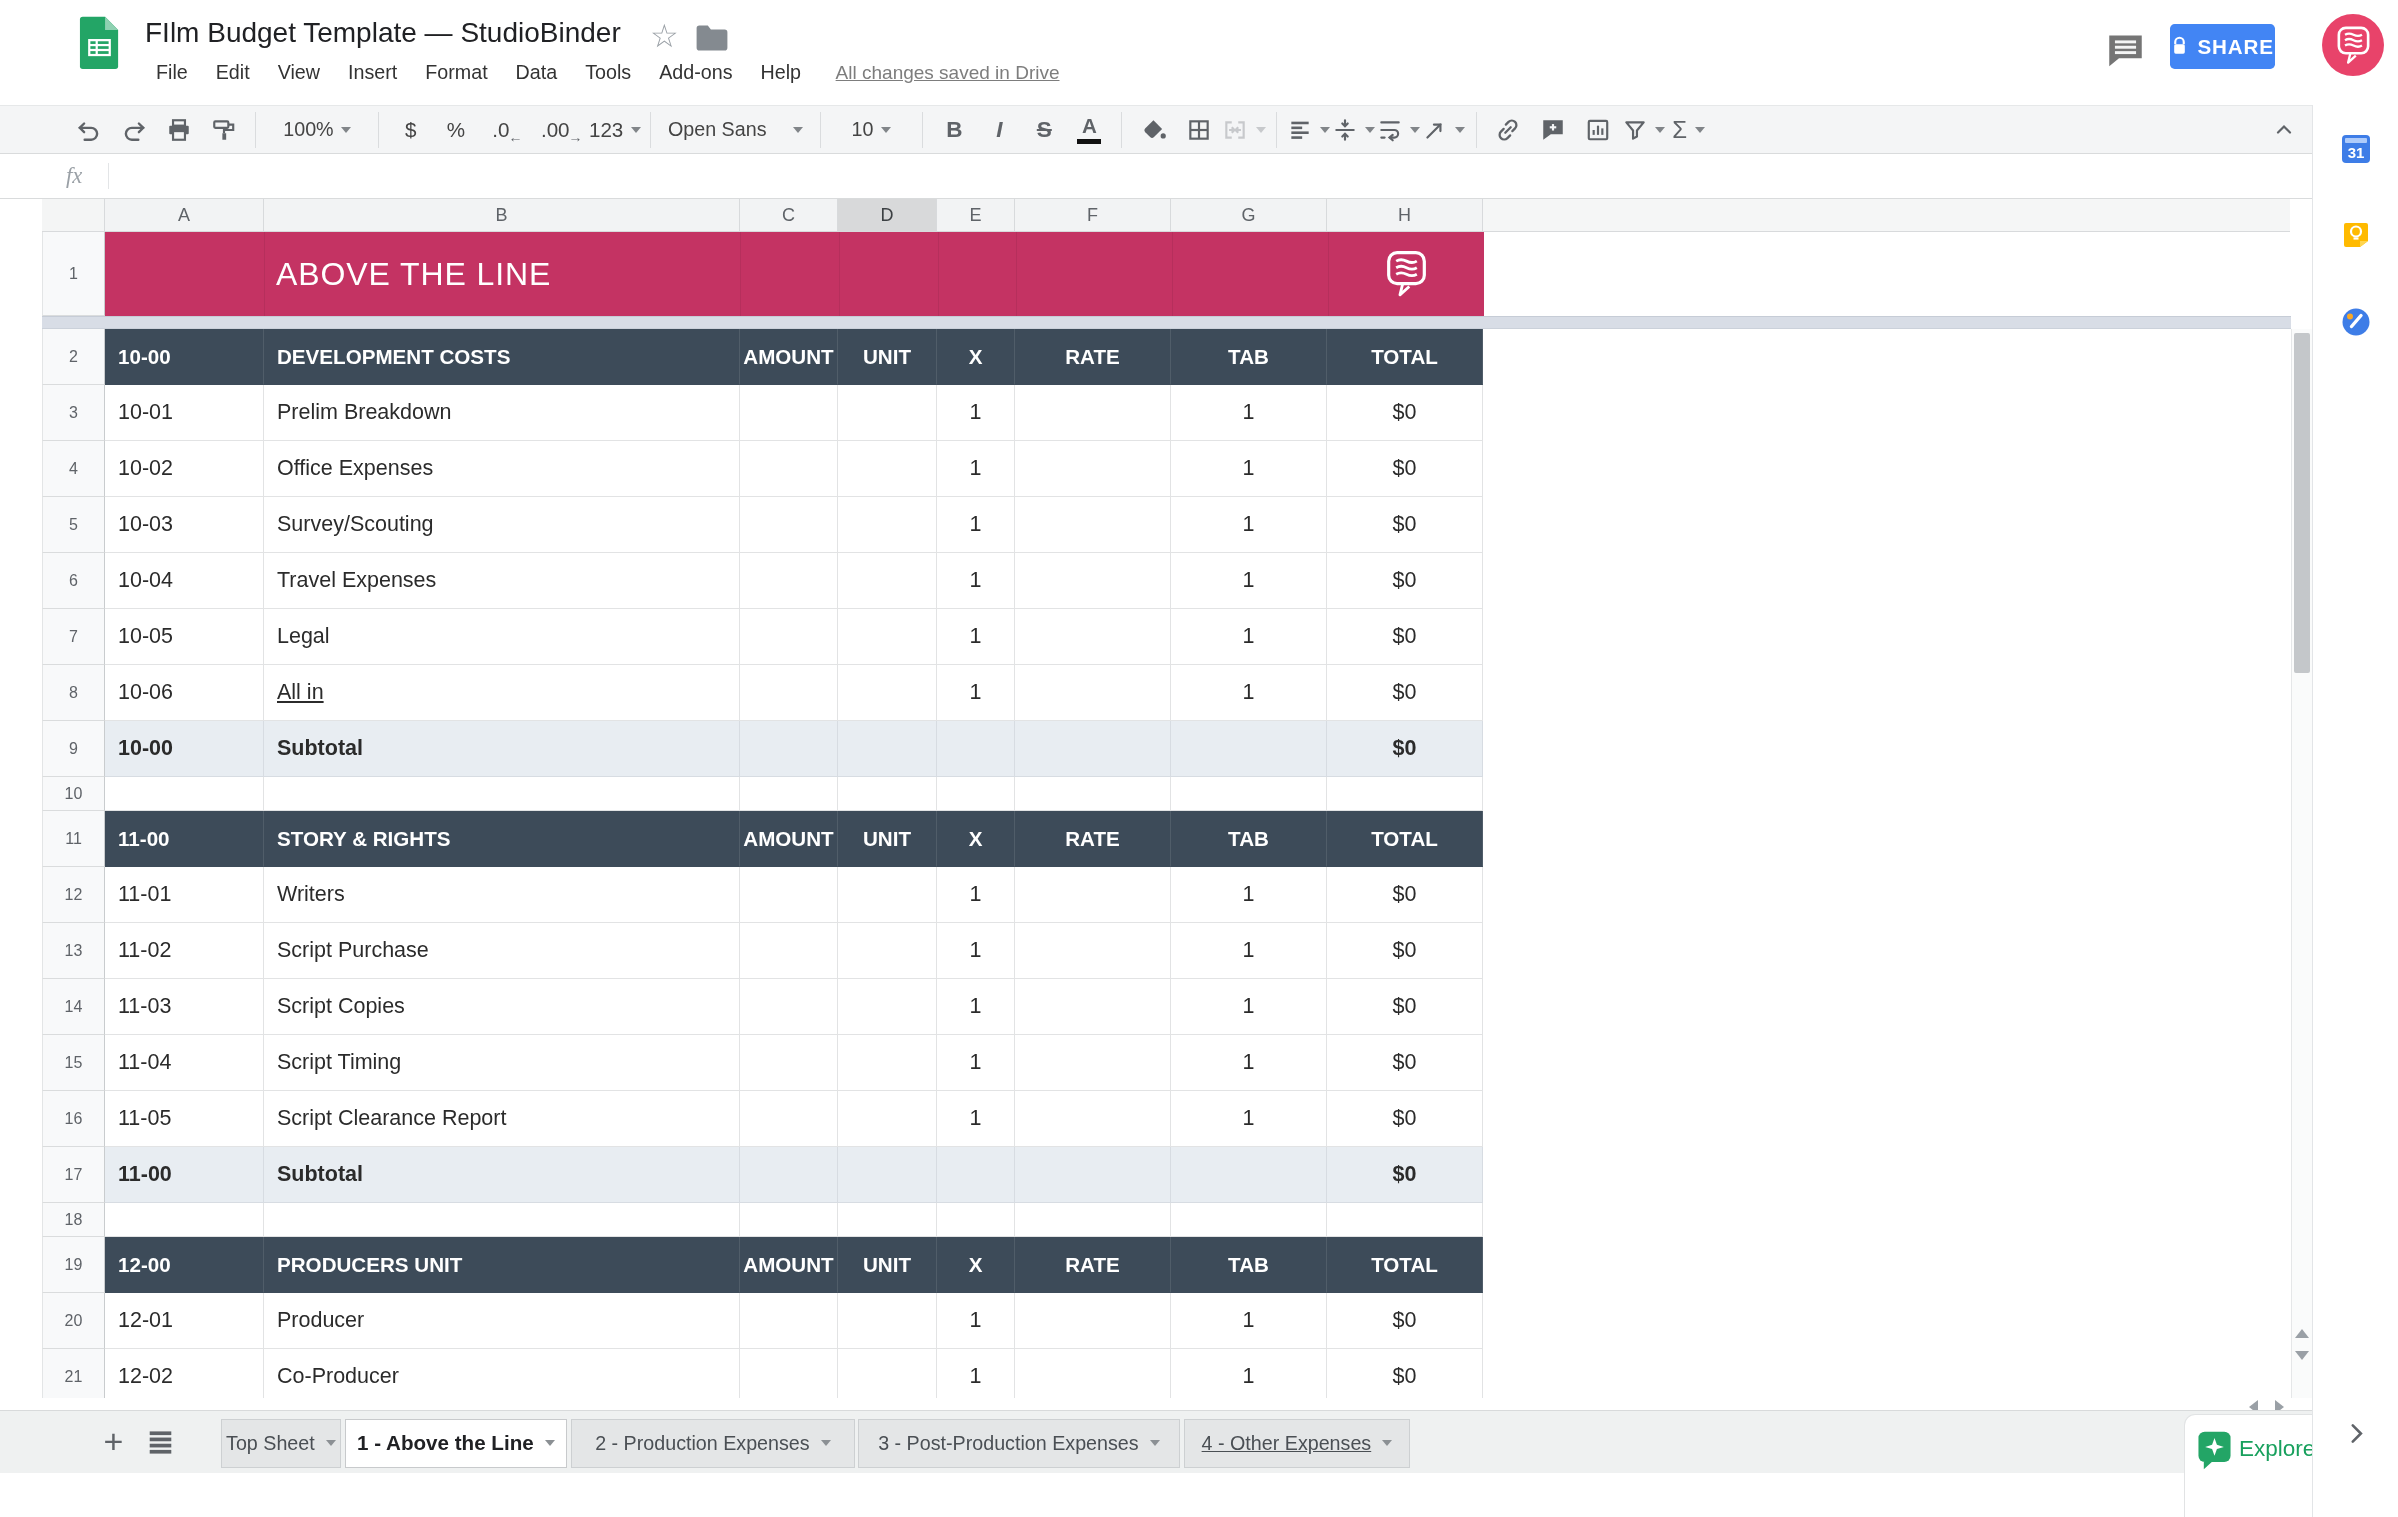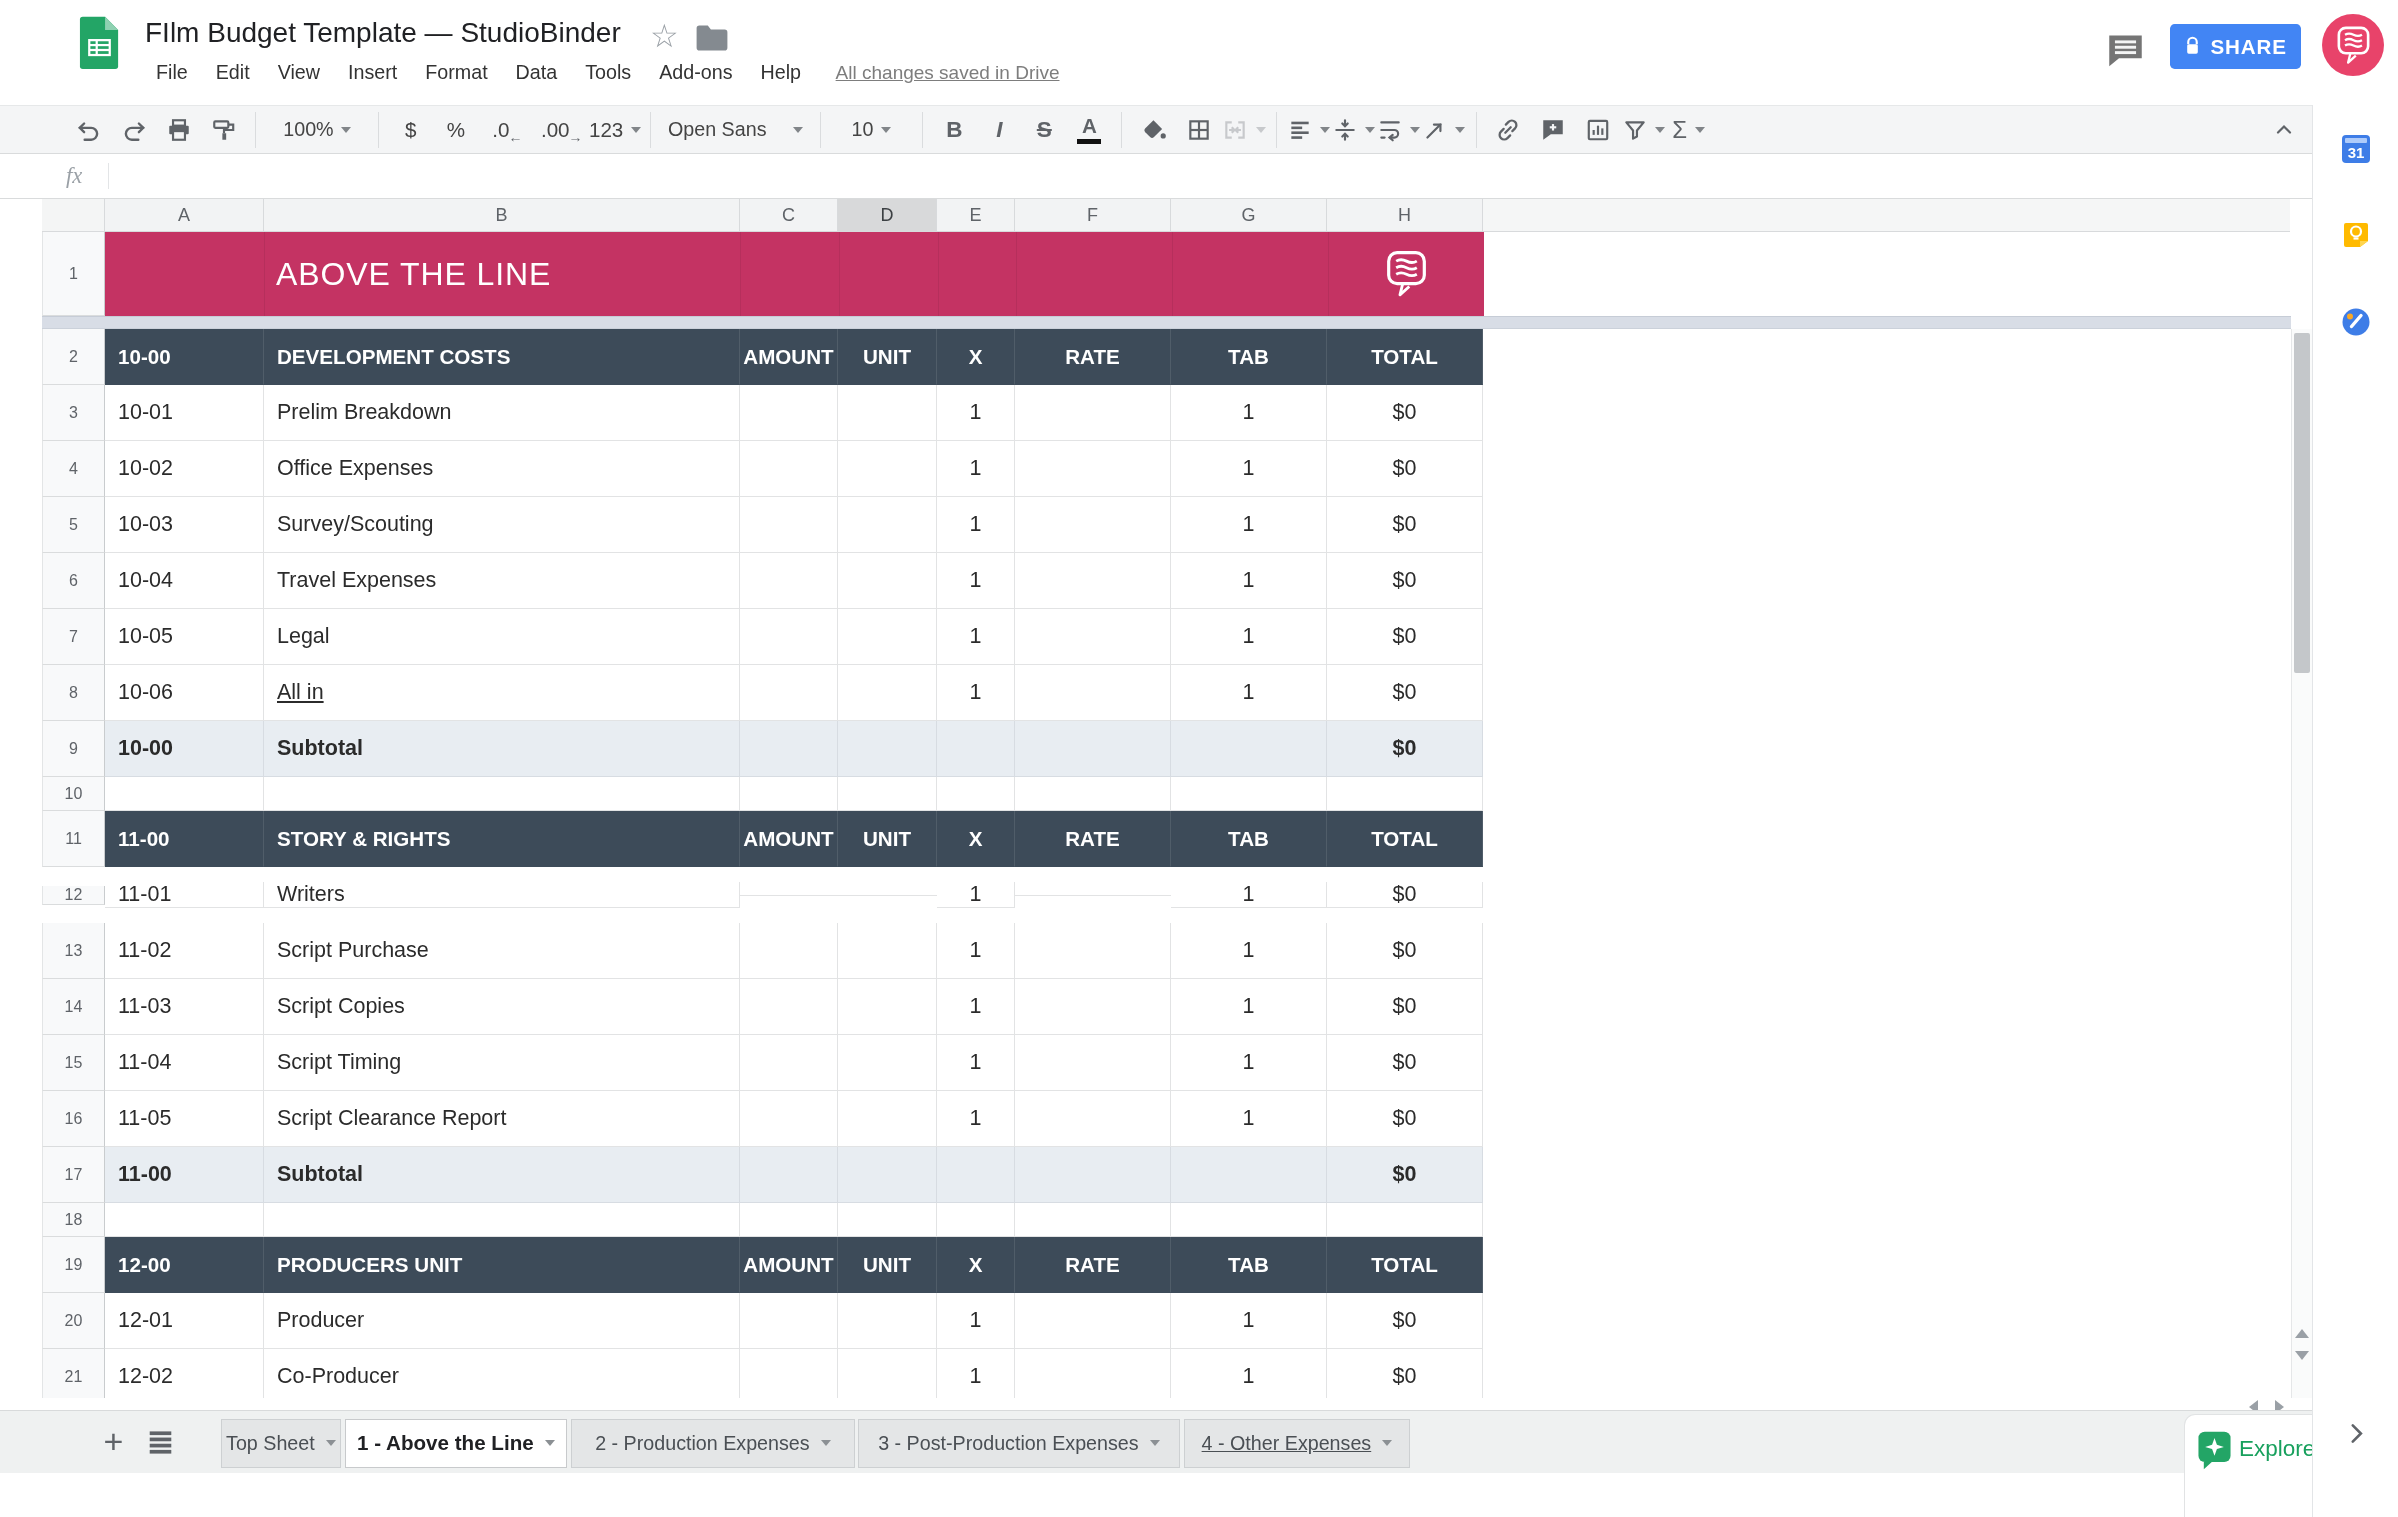--- a/index.html
+++ b/index.html
@@ -10,21 +10,21 @@
   
   .app-header { position:absolute; left:0; top:0; width:2399px; height:105px; background:#fff; }
   .sheets-icon { position:absolute; left:79px; top:15px; width:41px; height:54px; }
   .doc-title { position:absolute; left:145px; top:17px; font-size:28px; color:#202124; white-space:nowrap; }
   .star { position:absolute; left:650px; top:17px; font-size:32px; color:#9AA0A6; }
   .folder { position:absolute; left:695px; top:24px; width:34px; height:28px; }
   .menubar { position:absolute; left:142px; top:54px; height:37px; display:flex; align-items:center; }
   .menu-item { font-size:19.7px; color:#333; padding:5.6px 14px; border-radius:2.8px; cursor:default; }
   .save-status { font-size:19px; color:#7d7d7d; text-decoration:underline; margin-left:20.6px; }
   .comment-top { position:absolute; left:2106px; top:32px; width:39px; height:36px; }
-  .share-btn { position:absolute; left:2170px; top:24px; width:131px; height:45px; background:#4285F4;
+  .share-btn { position:absolute; left:2170px; top:24px; width:105px; height:45px; background:#4285F4;
                border-radius:4.7px; display:flex; align-items:center; justify-content:center; gap:9.4px; }
   .share-btn span { color:#fff; font-size:20.6px; font-weight:bold; letter-spacing:0.9px; }
   .avatar { position:absolute; left:2322px; top:14px; width:62px; height:62px; border-radius:50%;
             background:#E8436A; display:flex; align-items:center; justify-content:center; }
 
   
   .toolbar { position:absolute; left:0; top:105px; width:2312px; height:49px; background:#F4F5F6;
              border-top:0.9px solid #E6E8E9; border-bottom:0.9px solid #D9DBDC;
              display:flex; align-items:center; padding-left:66px; color:#5F6368; }
   .tbtn { height:39px; min-width:45px; display:flex; align-items:center; justify-content:center;
@@ -508,21 +508,21 @@
         <div class="gut">11</div>
         <div class="c left" style="width: 159px;">11-00</div>
         <div class="c left" style="width: 476px;">STORY &amp; RIGHTS</div>
         <div class="c center" style="width: 98px;">AMOUNT</div>
         <div class="c center" style="width: 99px;">UNIT</div>
         <div class="c center" style="width: 78px;">X</div>
         <div class="c center" style="width: 156px;">RATE</div>
         <div class="c center" style="width: 156px;">TAB</div>
         <div class="c center" style="width: 156px;">TOTAL</div>
       </div>
-      <div class="grow row-item" style="height: 56px; align-items: center;">
+      <div class="grow row-item" style="height: 56px;">
         <div class="lm"></div>
         <div class="gut">12</div>
         <div class="c left" style="width: 159px;">11-01</div>
         <div class="c left" style="width: 476px;">Writers</div>
         <div class="c center" style="width: 98px;"></div>
         <div class="c center" style="width: 99px;"></div>
         <div class="c center" style="width: 78px;">1</div>
         <div class="c center" style="width: 156px;"></div>
         <div class="c center" style="width: 156px;">1</div>
         <div class="c center" style="width: 156px;">$0</div>

